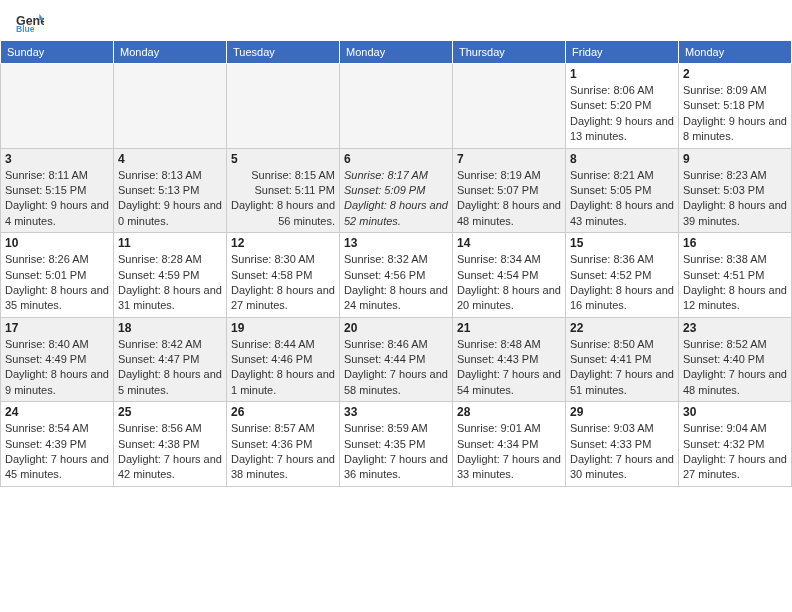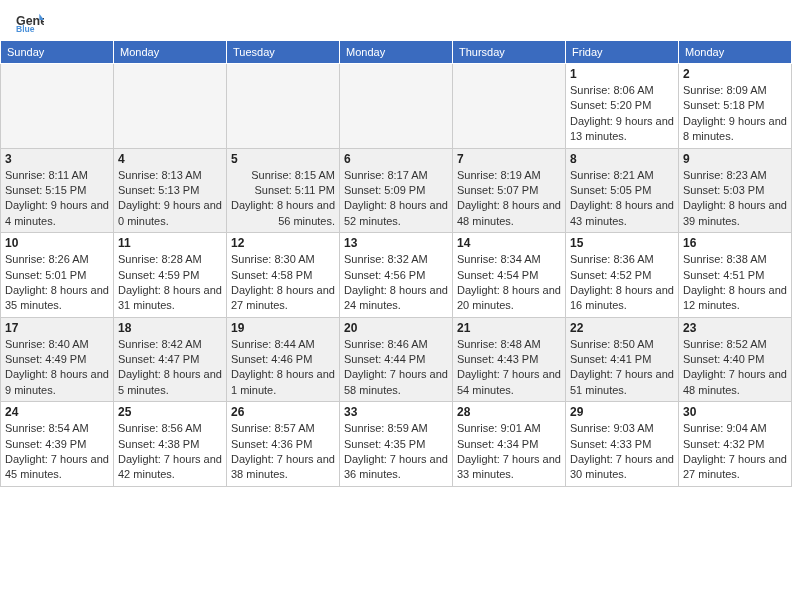--- a/index.html
+++ b/index.html
@@ -101,21 +101,21 @@
 Daylight: 9 hours and 0 minutes.</div>
         </td>
         <td class="shaded">
           <span class="day-num">5</span>
           <div class="day-info" style="white-space: pre-line; text-align: right;">Sunrise: 8:15 AM
 Sunset: 5:11 PM
 Daylight: 8 hours and 56 minutes.</div>
         </td>
         <td class="shaded">
           <span class="day-num">6</span>
-          <div class="day-info" style="white-space: pre-line;">Sunrise: 8:17 AM
+          <div class="day-info" style="white-space: pre-line; font-style: italic;">Sunrise: 8:17 AM
 Sunset: 5:09 PM
 Daylight: 8 hours and 52 minutes.</div>
         </td>
         <td class="shaded">
           <span class="day-num">7</span>
           <div class="day-info" style="white-space: pre-line;">Sunrise: 8:19 AM
 Sunset: 5:07 PM
 Daylight: 8 hours and 48 minutes.</div>
         </td>
         <td class="shaded">

